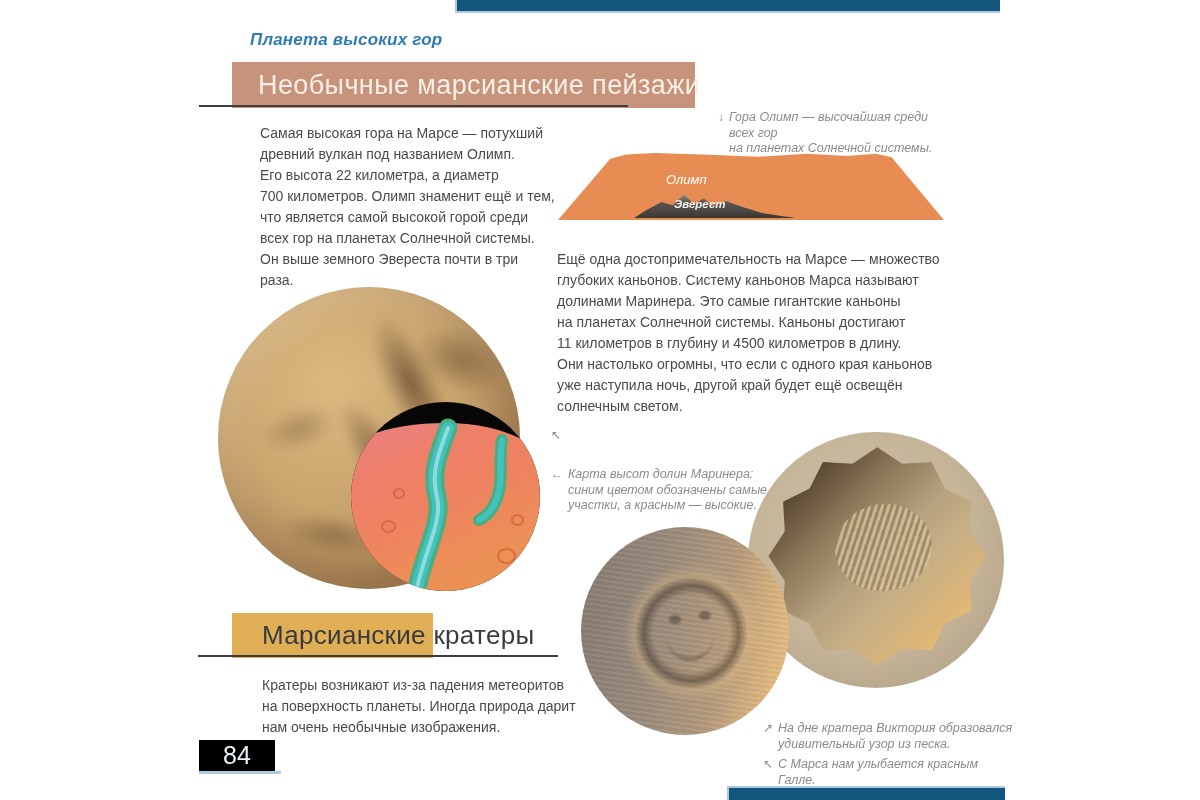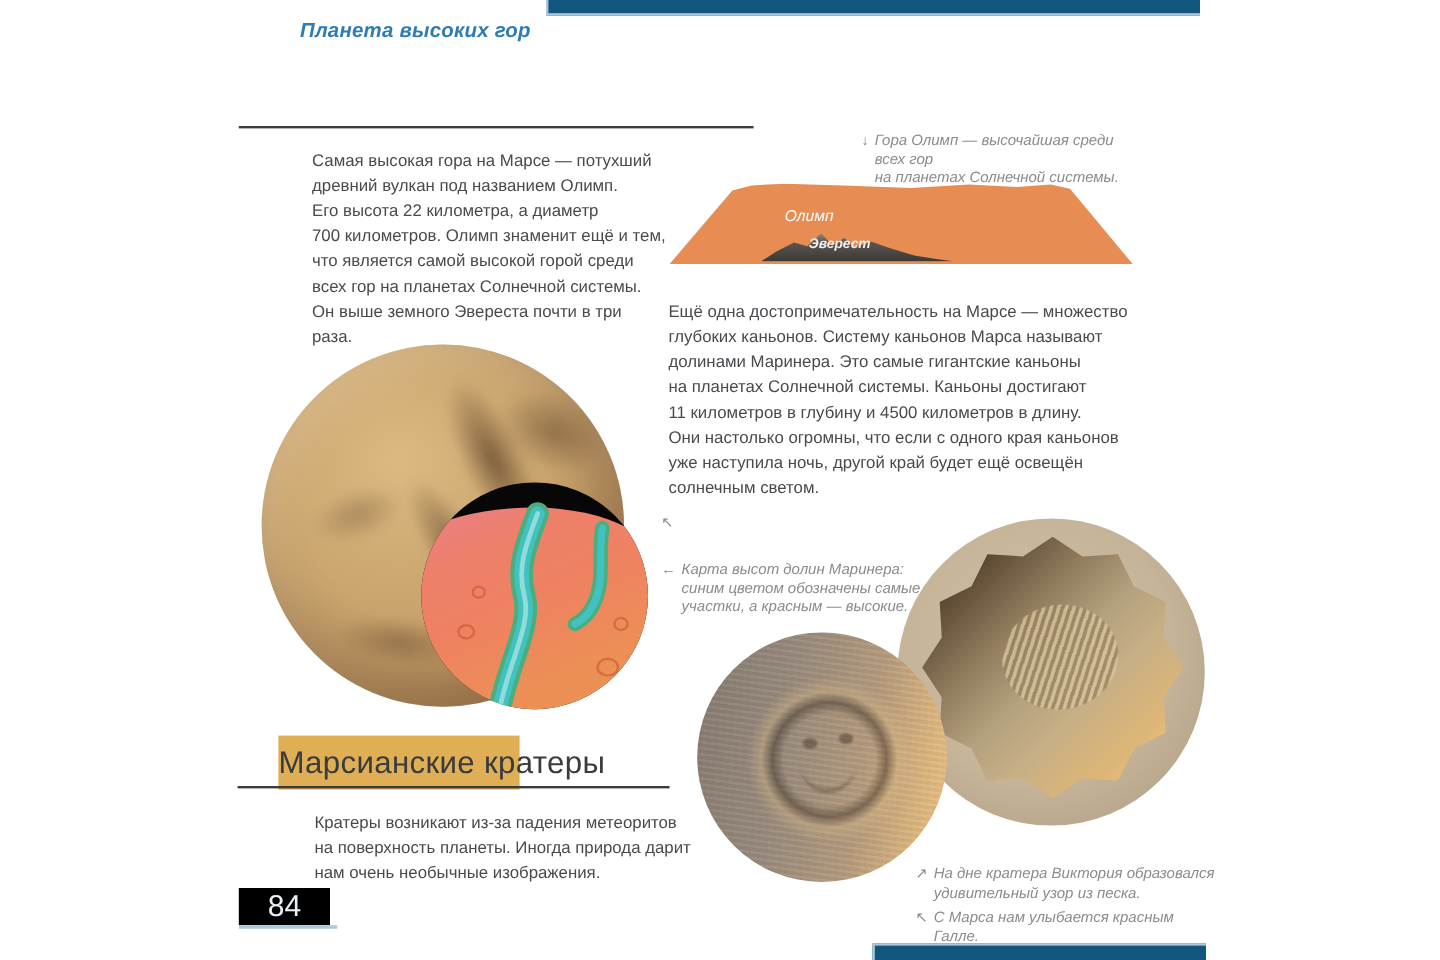--- a/index.html
+++ b/index.html
@@ -6,31 +6,31 @@
   .page{position:relative;width:1200px;height:800px;background:#ffffff;overflow:hidden;
         font-family:"Liberation Sans",sans-serif;color:#494a4e;}
 
   
   .top-bar{position:absolute;left:455px;top:0;width:543px;height:11px;background:#12567e;
            border-bottom:2px solid #abc9db;border-left:2px solid #abc9db;}
   .bottom-bar{position:absolute;left:727px;top:786px;width:276px;height:12px;background:#12567e;
            border-top:2px solid #abc9db;border-left:2px solid #abc9db;}
 
   
-  .kicker{position:absolute;left:250px;top:16px;font-size:17px;font-style:italic;font-weight:bold;
+  .kicker{position:absolute;left:250px;top:30px;font-size:17px;font-style:italic;font-weight:bold;
           color:#2f7cb2;letter-spacing:.2px;}
 
   
   .h1-block{position:absolute;left:232px;top:62px;width:463px;height:46px;background:#c7937a;}
   .h1-text{display:block;padding-left:26px;line-height:46px;font-size:27px;color:#f6efe8;
            letter-spacing:.4px;white-space:nowrap;}
   .h1-line{position:absolute;left:199px;top:105px;width:429px;height:2px;background:#3a3c3f;}
 
   .h2-block{position:absolute;left:232px;top:613px;width:201px;height:45px;background:#dfae55;}
-  .h2-text{display:block;line-height:45px;font-size:26px;color:#3a3b3d;
+  .h2-text{display:block;padding-left:30px;line-height:45px;font-size:26px;color:#3a3b3d;
            letter-spacing:.3px;white-space:nowrap;}
   .h2-line{position:absolute;left:198px;top:655px;width:360px;height:2px;background:#3a3c3f;}
 
   
   .para{position:absolute;font-size:14px;line-height:21px;color:#494a4e;white-space:pre-line;}
   .para1{left:260px;top:123px;width:330px;}
   .para2{left:557px;top:249px;width:440px;}
   .para3{left:262px;top:675px;width:360px;}
 
   
@@ -44,21 +44,21 @@
   .cap-victoria{left:763px;top:721px;width:250px;}
   .cap-galle{left:763px;top:757px;width:250px;}
 
   
   .diagram{position:absolute;left:558px;top:148px;width:402px;height:72px;}
   .olympus-shape{position:absolute;inset:0;background:#e78d54;
      clip-path:polygon(0% 100%,13% 15%,17% 9%,24% 7%,36% 9%,50% 12%,62% 8%,72% 11%,79% 8%,83% 13%,96% 100%);}
   .everest-shape{position:absolute;left:76px;bottom:2px;width:162px;height:32px;
      background:linear-gradient(180deg,#e9e7e4 0%,#9a948d 22%,#5d5751 48%,#3b3834 100%);
      clip-path:polygon(0% 100%,8% 74%,17% 50%,24% 60%,31% 26%,37% 58%,43% 38%,48% 62%,57% 48%,67% 66%,79% 84%,91% 94%,100% 100%);}
-  .olympus-label{position:absolute;left:96px;top:24px;font-size:13px;font-style:italic;color:#ffffff;}
+  .olympus-label{position:absolute;left:108px;top:24px;font-size:13px;font-style:italic;color:#ffffff;}
   .everest-label{position:absolute;left:116px;top:50px;font-size:11.5px;font-style:italic;color:#f2f0ee;font-weight:bold;}
 
   
   .mars-globe{position:absolute;left:218px;top:287px;width:302px;height:302px;border-radius:50%;
      background:radial-gradient(circle at 38% 32%,#dcb981 0%,#c9a46d 45%,#ab8659 80%,#926f4b 100%);
      box-shadow:inset -14px -18px 42px rgba(92,56,26,.38),inset 8px 10px 30px rgba(255,242,214,.28);
      overflow:hidden;z-index:1;}
   .m-mark{position:absolute;border-radius:50%;filter:blur(4px);}
   .m1{left:118px;top:70px;width:150px;height:52px;transform:rotate(64deg);
       background:radial-gradient(ellipse at center,rgba(80,52,30,.65),rgba(80,52,30,0) 70%);}
@@ -115,20 +115,23 @@
 </style>
 </head>
 <body>
 
 <div class="page">
 
   <div class="top-bar"></div>
 
   <div class="kicker">Планета высоких гор</div>
 
+  <div class="h1-block">
+    <span class="h1-text">Необычные марсианские пейзажи</span>
+  </div>
   <div class="h1-line"></div>
 
   <div class="para para1">Самая высокая гора на Марсе — потухший
 древний вулкан под названием Олимп.
 Его высота 22 километра, а диаметр
 700 километров. Олимп знаменит ещё и тем,
 что является самой высокой горой среди
 всех гор на планетах Солнечной системы.
 Он выше земного Эвереста почти в три
 раза.</div>

